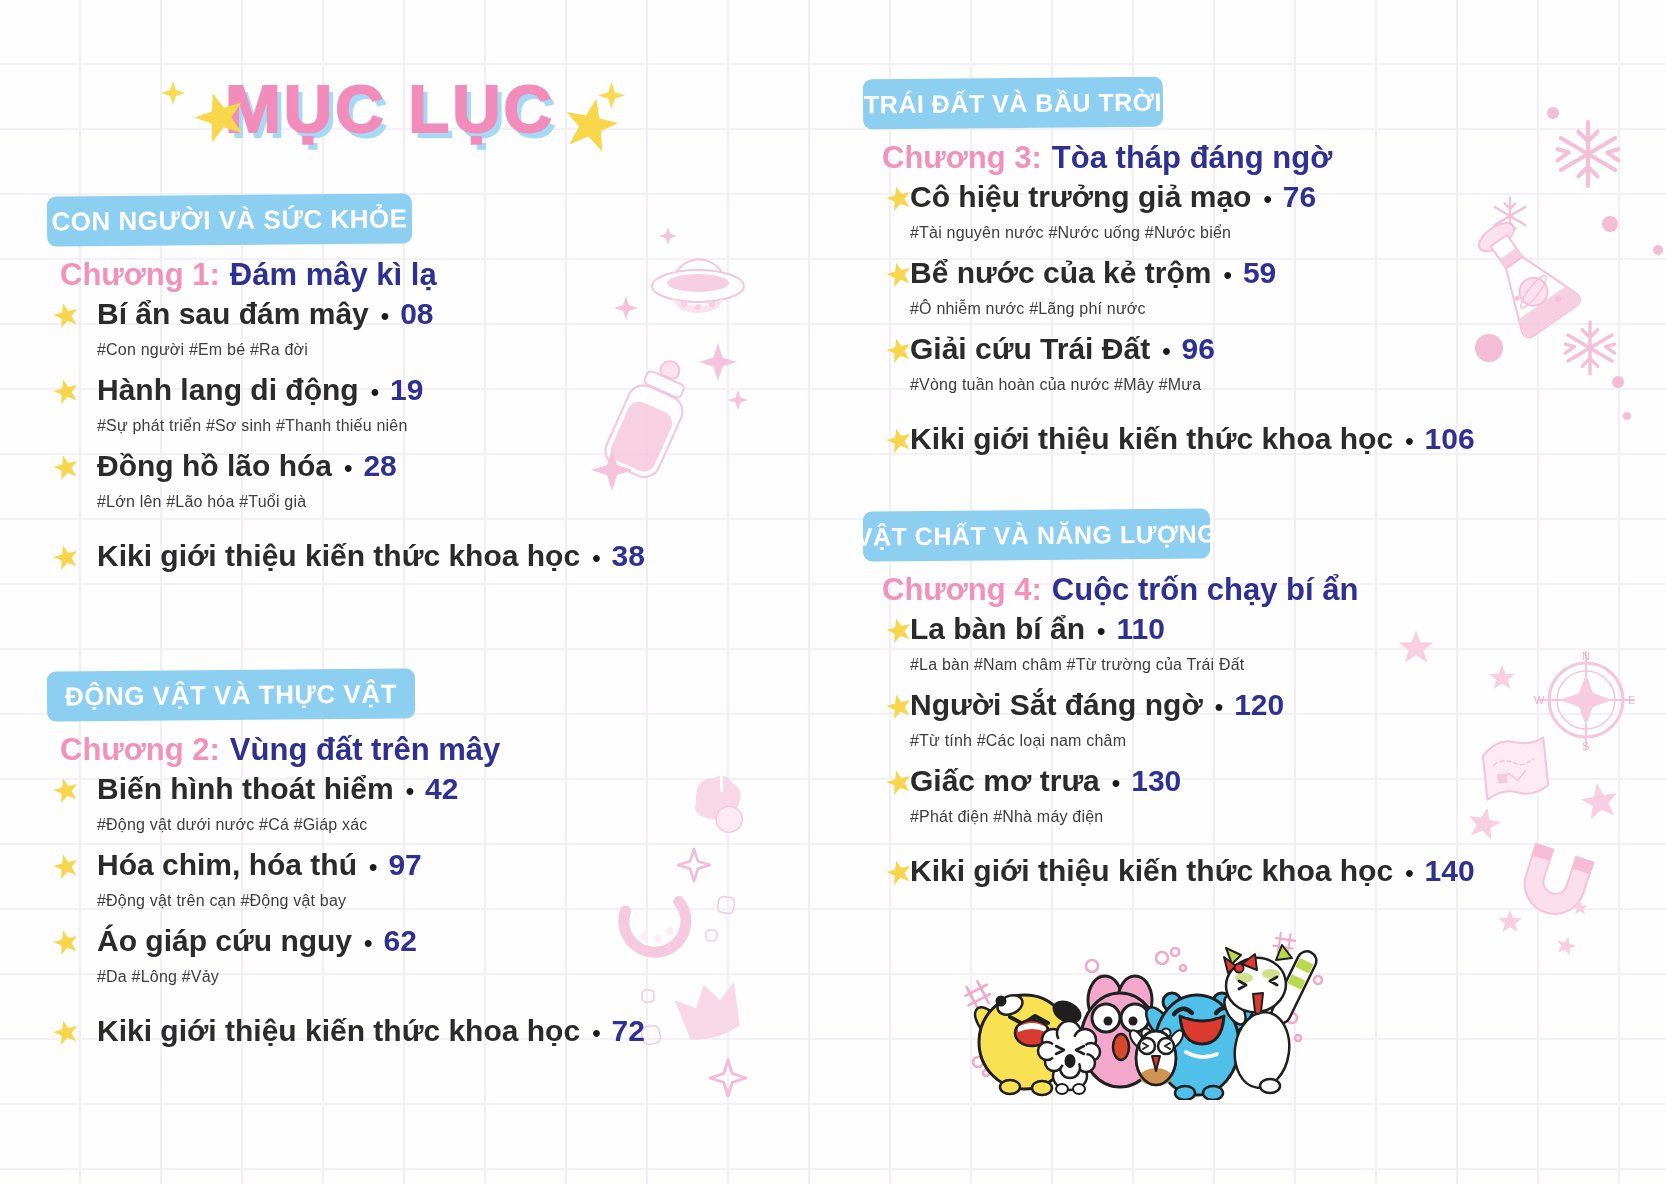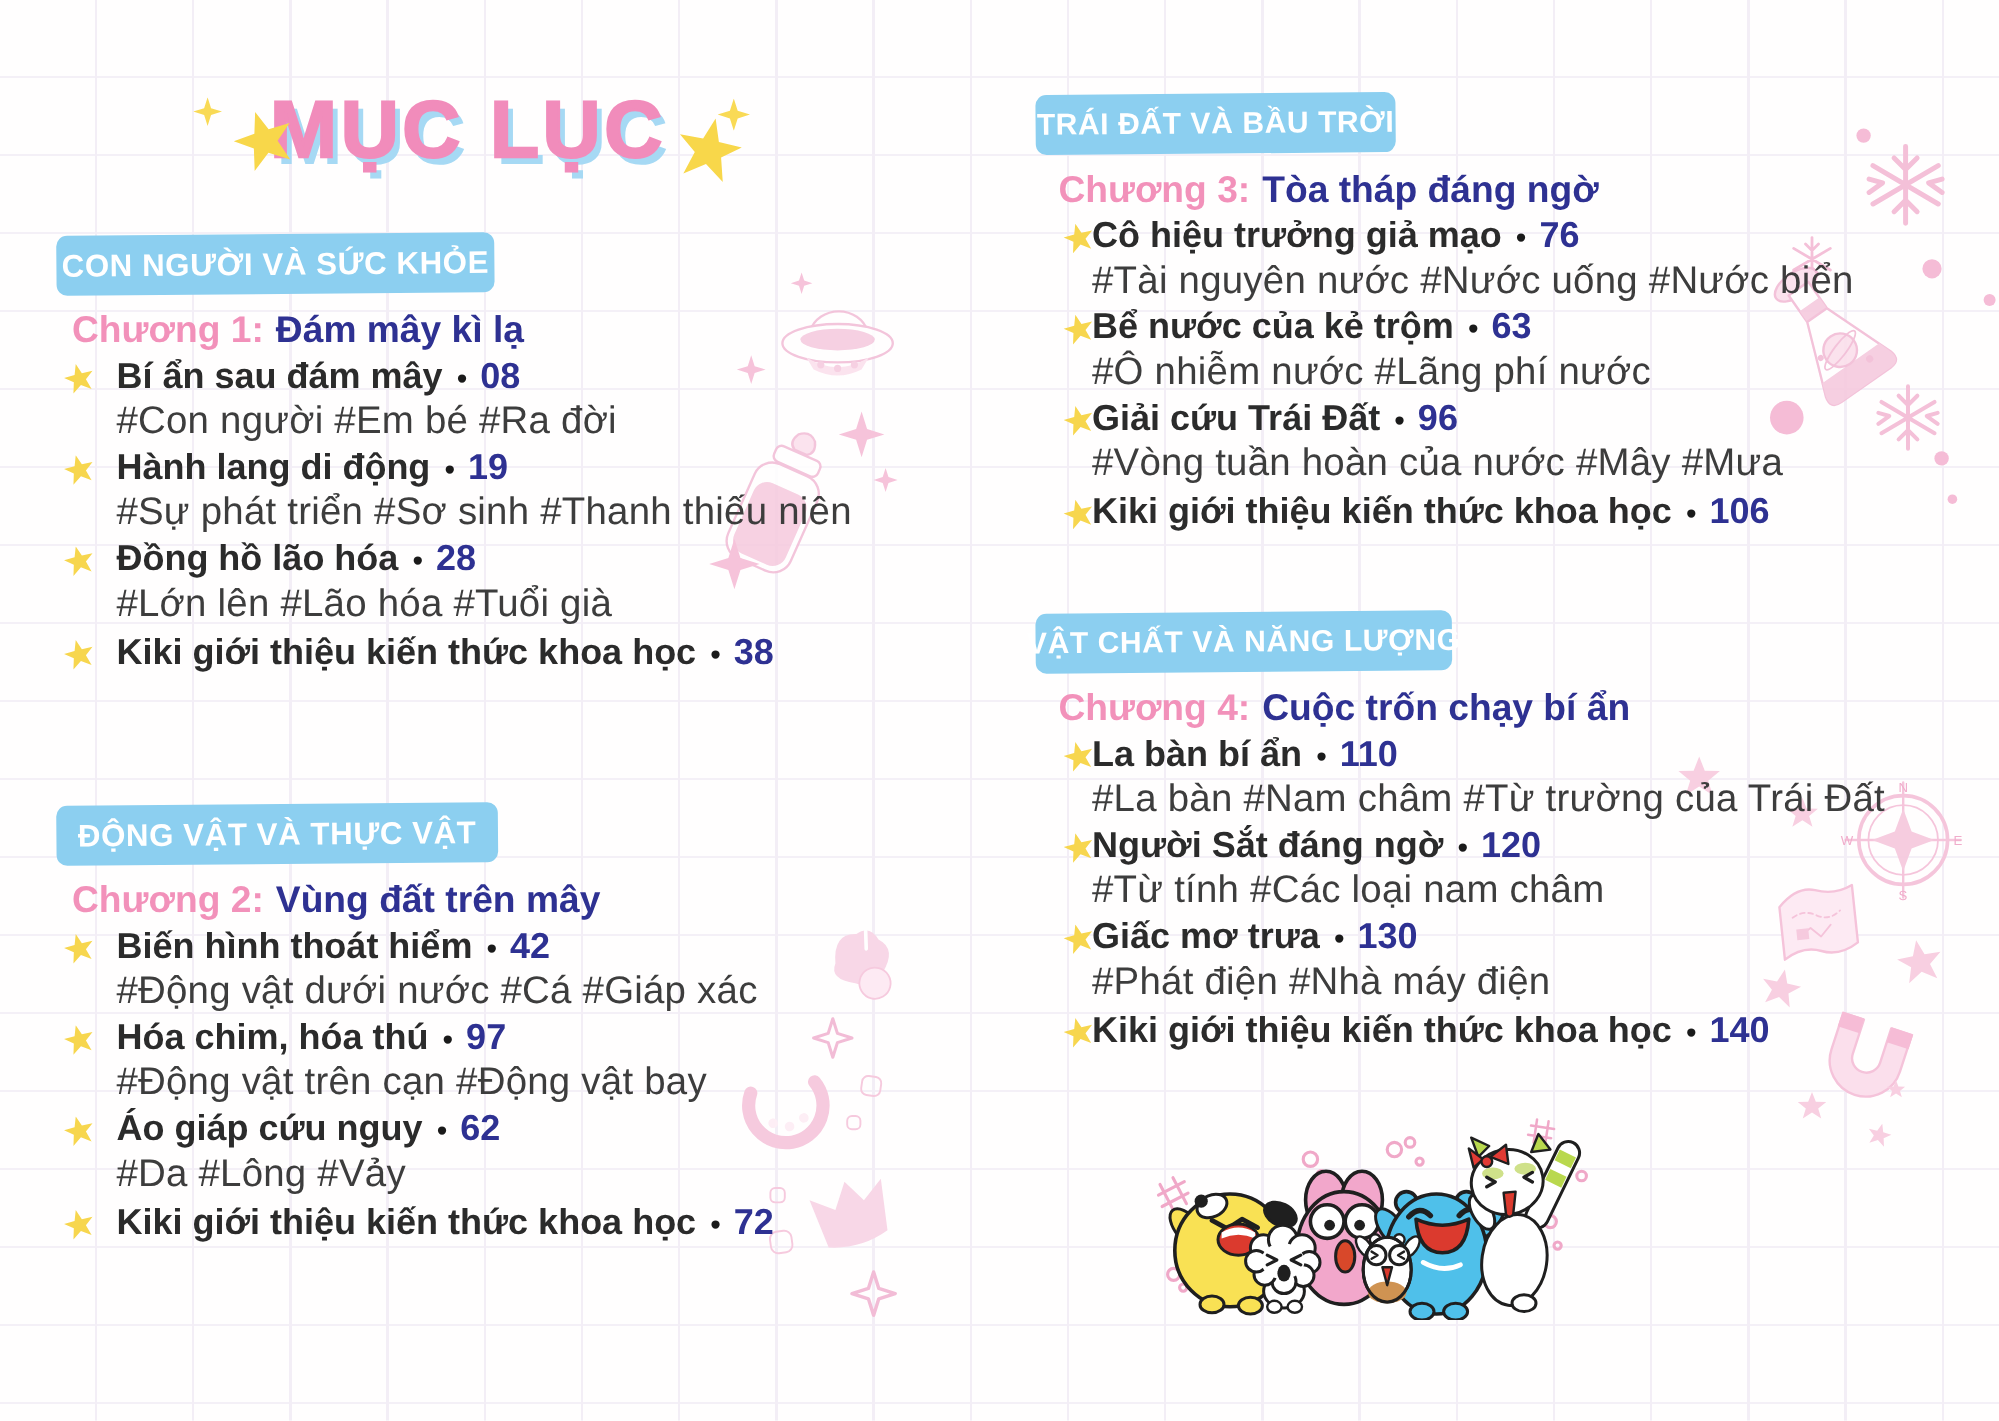--- a/index.html
+++ b/index.html
@@ -34,28 +34,28 @@
   .s1{left:47px;top:195px;} .s1 .sec-box{width:365px;}
   .s2{left:47px;top:670px;} .s2 .sec-box{width:368px;}
   .s3{left:850px;top:78px;} .s3 .sec-box{width:300px;margin-left:13px;font-size:25px;}
   .s4{left:850px;top:510px;} .s4 .sec-box{width:347px;margin-left:13px;font-size:25px;}
   .chapter{line-height:36px;margin-bottom:2px;font-size:31px;font-weight:bold;white-space:nowrap;padding-left:13px;}
   .s3 .chapter,.s4 .chapter{padding-left:32px;}
   .ch-label{color:#f291ba;margin-right:10px;}
   .ch-title{color:#2e3192;}
   .entry{position:relative;line-height:38px;height:38px;padding-left:50px;font-size:30px;font-weight:bold;color:#2b2b2b;white-space:nowrap;}
   .s3 .entry,.s4 .entry{padding-left:60px;}
-  .entry.kiki{margin-top:6px;}
+  .entry.kiki{margin-top:18px;}
   .entry .star{position:absolute;left:6px;top:7px;width:26px;height:26px;background:#f7d64e;
     clip-path:polygon(50% 4%,62% 37%,97% 38%,70% 59%,80% 94%,50% 73%,20% 94%,30% 59%,3% 38%,38% 37%);
     transform:rotate(-14deg);}
   .s3 .entry .star,.s4 .entry .star{left:36px;}
   .bl{color:#1a1a1a;font-size:24px;margin:0 11px 0 12px;}
   .ep{color:#2e3192;}
-  .tags{line-height:34px;margin-bottom:4px;padding-left:50px;font-size:32px;font-weight:normal;color:#3d3d3d;white-space:nowrap;letter-spacing:.2px;}
+  .tags{line-height:34px;margin-bottom:4px;padding-left:50px;font-size:16px;font-weight:normal;color:#3d3d3d;white-space:nowrap;letter-spacing:.2px;}
   .s3 .tags,.s4 .tags{padding-left:60px;}
   
   .overlay{position:absolute;left:0;top:0;pointer-events:none;}
   .chars{position:absolute;left:940px;top:900px;pointer-events:none;}
 </style>
 </head>
 <body>
 
 <div id="page">
 
@@ -225,21 +225,21 @@
 
   <section class="toc-section s3">
     <div class="sec-box">
         <span>TRÁI ĐẤT VÀ BẦU TRỜI</span>
       </div>
     <div class="chapter">
       <span class="ch-label">Chương 3:</span><span class="ch-title">Tòa tháp đáng ngờ</span>
     </div>
     <div class="entry"><span class="star"></span><span>Cô hiệu trưởng giả mạo</span><span class="bl">•</span><span class="ep">76</span></div>
     <div class="tags">#Tài nguyên nước #Nước uống #Nước biển</div>
-    <div class="entry"><span class="star"></span><span>Bể nước của kẻ trộm</span><span class="bl">•</span><span class="ep">63</span></div>
+    <div class="entry"><span class="star"></span><span>Bể nước của kẻ trộm</span><span class="bl">•</span><span class="ep">59</span></div>
     <div class="tags">#Ô nhiễm nước #Lãng phí nước</div>
     <div class="entry"><span class="star"></span><span>Giải cứu Trái Đất</span><span class="bl">•</span><span class="ep">96</span></div>
     <div class="tags">#Vòng tuần hoàn của nước #Mây #Mưa</div>
     <div class="entry kiki"><span class="star"></span><span>Kiki giới thiệu kiến thức khoa học</span><span class="bl">•</span><span class="ep">106</span></div>
   </section>
 
   <section class="toc-section s4">
     <div class="sec-box">
         <span>VẬT CHẤT VÀ NĂNG LƯỢNG</span>
       </div>

